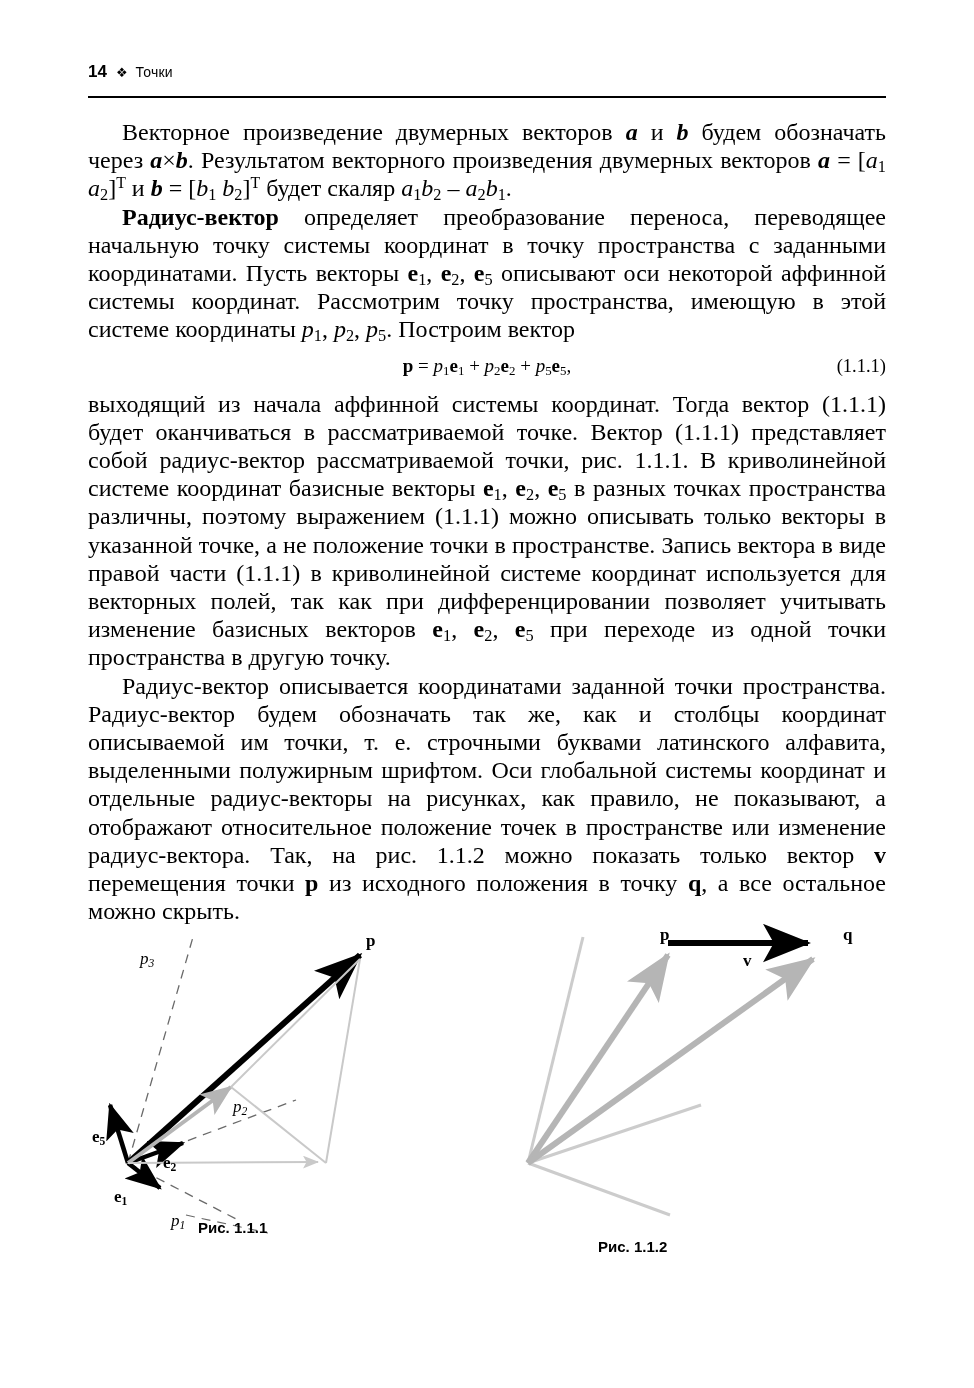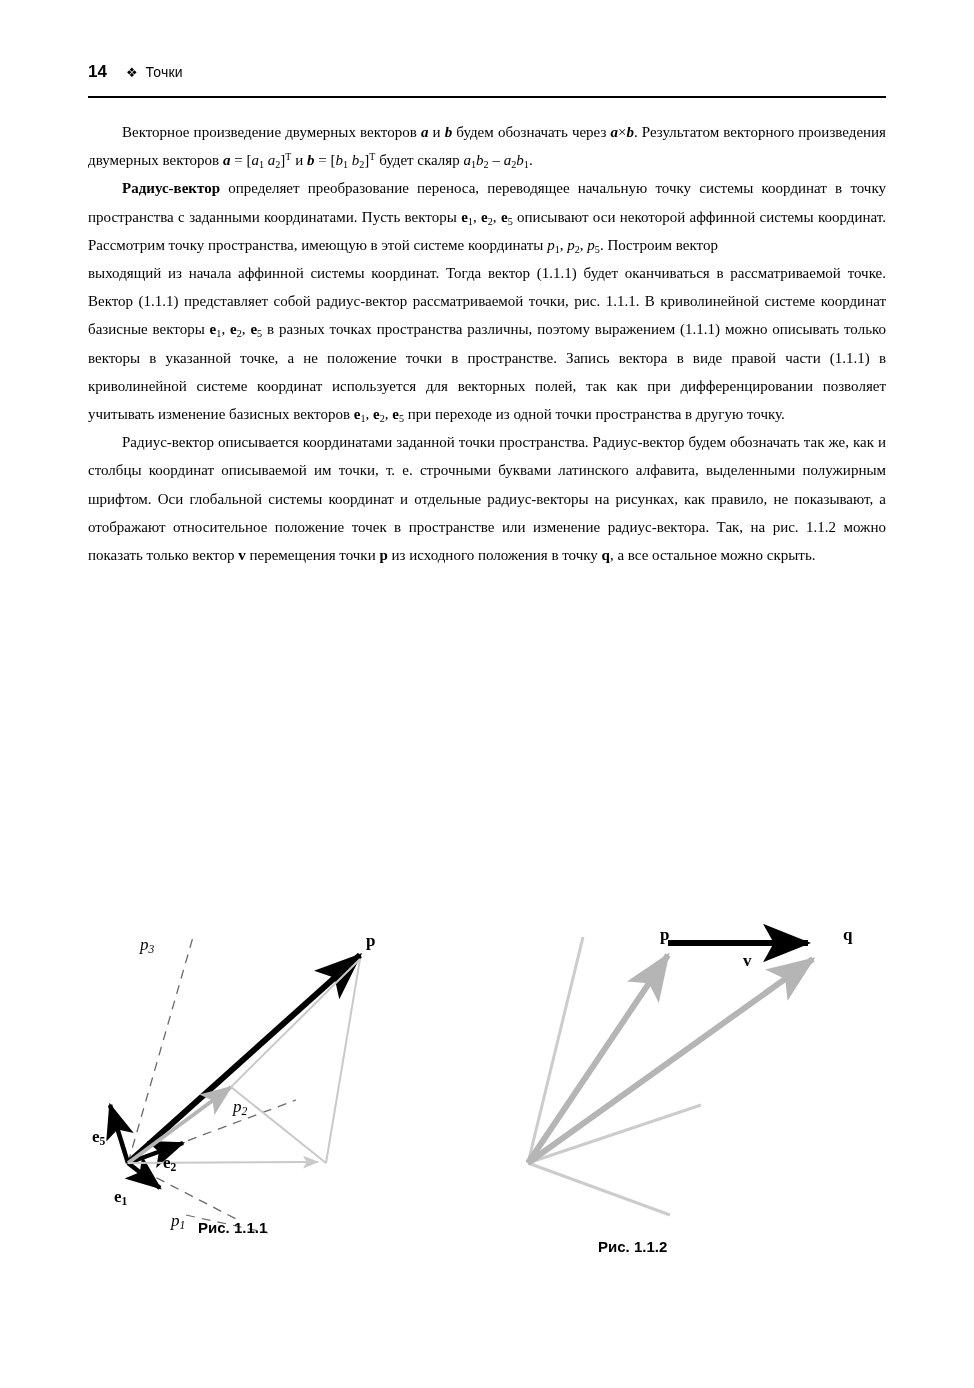--- a/index.html
+++ b/index.html
@@ -28,21 +28,21 @@
     width: 798px;
     height: 34px;
     display: flex;
     align-items: flex-start;
   }
   .header-num {
     font-family: "Liberation Sans", sans-serif;
     font-weight: bold;
     font-size: 17px;
     line-height: 20px;
-    margin-right: 19px;
+    margin-right: 9px;
   }
   .header-diamond {
     font-size: 13px;
     line-height: 21px;
     margin-right: 8px;
     color: #000;
   }
   .header-title {
     font-family: "Liberation Sans", sans-serif;
     font-size: 14px;
@@ -58,21 +58,21 @@
     background: #000;
   }
   .content {
     position: absolute;
     left: 88px;
     top: 118px;
     width: 798px;
   }
   p.para {
     margin: 0;
-    font-size: 15px;
+    font-size: 24px;
     line-height: 28.2px;
     text-align: justify;
     text-justify: inter-word;
     hyphens: manual;
   }
   p.indent {
     text-indent: 34px;
   }
   .bold { font-weight: bold; }
   .ital { font-style: italic; }
@@ -138,20 +138,24 @@
     <span class="header-num">14</span>
     <span class="header-diamond">❖</span>
     <span class="header-title">Точки</span>
   </div>
   <div class="header-rule"></div>
 
   <div class="content">
     <p class="para indent">Векторное произведение двумерных векторов <span class="bi">a</span> и <span class="bi">b</span> будем обозначать через <span class="bi">a</span>×<span class="bi">b</span>. Результатом векторного произведения двумерных векторов <span class="bi">a</span> = [<span class="ital">a</span><sub>1</sub> <span class="ital">a</span><sub>2</sub>]<sup>T</sup> и <span class="bi">b</span> = [<span class="ital">b</span><sub>1</sub> <span class="ital">b</span><sub>2</sub>]<sup>T</sup> будет скаляр <span class="ital">a</span><sub>1</sub><span class="ital">b</span><sub>2</sub> – <span class="ital">a</span><sub>2</sub><span class="ital">b</span><sub>1</sub>.</p>
     <p class="para indent"><span class="bold">Радиус-вектор</span> определяет преобразование переноса, переводящее начальную точку системы координат в точку пространства с заданными координатами. Пусть векторы <span class="bold">e</span><sub>1</sub>, <span class="bold">e</span><sub>2</sub>, <span class="bold">e</span><sub>5</sub> описывают оси некоторой аффинной системы координат. Рассмотрим точку пространства, имеющую в этой системе координаты <span class="ital">p</span><sub>1</sub>, <span class="ital">p</span><sub>2</sub>, <span class="ital">p</span><sub>5</sub>. Построим вектор</p>
 
+    <div class="formula-row">
+      <div class="formula"><span class="bold">p</span> = <span class="ital">p</span><sub>1</sub><span class="bold">e</span><sub>1</sub> + <span class="ital">p</span><sub>2</sub><span class="bold">e</span><sub>2</sub> + <span class="ital">p</span><sub>5</sub><span class="bold">e</span><sub>5</sub>,</div>
+      <div class="formula-num">(1.1.1)</div>
+    </div>
 
     <p class="para">выходящий из начала аффинной системы координат. Тогда вектор (1.1.1) будет оканчиваться в рассматриваемой точке. Вектор (1.1.1) представляет собой радиус-вектор рассматриваемой точки, рис. 1.1.1. В криволинейной системе координат базисные векторы <span class="bold">e</span><sub>1</sub>, <span class="bold">e</span><sub>2</sub>, <span class="bold">e</span><sub>5</sub> в разных точках пространства различны, поэтому выражением (1.1.1) можно описывать только векторы в указанной точке, а не положение точки в пространстве. Запись вектора в виде правой части (1.1.1) в криволинейной системе координат используется для векторных полей, так как при дифференцировании позволяет учитывать изменение базисных векторов <span class="bold">e</span><sub>1</sub>, <span class="bold">e</span><sub>2</sub>, <span class="bold">e</span><sub>5</sub> при переходе из одной точки пространства в другую точку.</p>
     <p class="para indent">Радиус-вектор описывается координатами заданной точки пространства. Радиус-вектор будем обозначать так же, как и столбцы координат описываемой им точки, т. е. строчными буквами латинского алфавита, выделенными полужирным шрифтом. Оси глобальной системы координат и отдельные радиус-векторы на рисунках, как правило, не показывают, а отображают относительное положение точек в пространстве или изменение радиус-вектора. Так, на рис. 1.1.2 можно показать только вектор <span class="bold">v</span> перемещения точки <span class="bold">p</span> из исходного положения в точку <span class="bold">q</span>, а все остальное можно скрыть.</p>
   </div>
 
   <div class="figures">
 
     <svg width="400" height="340" viewBox="0 0 400 340" style="position:absolute; left:0; top:0;">
       <defs>
         <marker id="arrBlack" markerWidth="9" markerHeight="9" refX="7.5" refY="3.2" orient="auto">
@@ -181,21 +185,21 @@
 
       <line x1="40" y1="248" x2="143" y2="172" stroke="#b5b5b5" stroke-width="4" marker-end="url(#arrGray)"></line>
       <line x1="143" y1="172" x2="272" y2="44" stroke="#c9c9c9" stroke-width="2"></line>
       <line x1="143" y1="172" x2="238" y2="248" stroke="#c9c9c9" stroke-width="2"></line>
       <line x1="40" y1="248" x2="230" y2="247" stroke="#c9c9c9" stroke-width="2" marker-end="url(#arrGray2)"></line>
       <line x1="238" y1="248" x2="272" y2="44" stroke="#c9c9c9" stroke-width="2"></line>
       <line x1="98" y1="300" x2="180" y2="318" stroke="#6a6a6a" stroke-width="1.1" stroke-dasharray="9,7"></line>
     </svg>
 
     <div class="fig-label bold-label" style="left:278px; top:16px;">p</div>
-    <div class="fig-label ital-label" style="left:52px; top:20px;"><span>p</span><sub>3</sub></div>
+    <div class="fig-label ital-label" style="left:52px; top:34px;"><span>p</span><sub>3</sub></div>
     <div class="fig-label ital-label" style="left:145px; top:182px;"><span>p</span><sub>2</sub></div>
     <div class="fig-label ital-label" style="left:83px; top:296px;"><span>p</span><sub>1</sub></div>
     <div class="fig-label bold-label" style="left:4px; top:212px;"><span>e</span><sub>5</sub></div>
     <div class="fig-label bold-label" style="left:75px; top:238px;"><span>e</span><sub>2</sub></div>
     <div class="fig-label bold-label" style="left:26px; top:272px;"><span>e</span><sub>1</sub></div>
     <div class="fig-caption" style="left:110px; top:304px;">Рис. 1.1.1</div>
 
     <svg width="420" height="340" viewBox="0 0 420 340" style="position:absolute; left:330px; top:0;">
       <defs>
         <marker id="arrBlack2" markerWidth="9" markerHeight="9" refX="7.5" refY="3.2" orient="auto">

